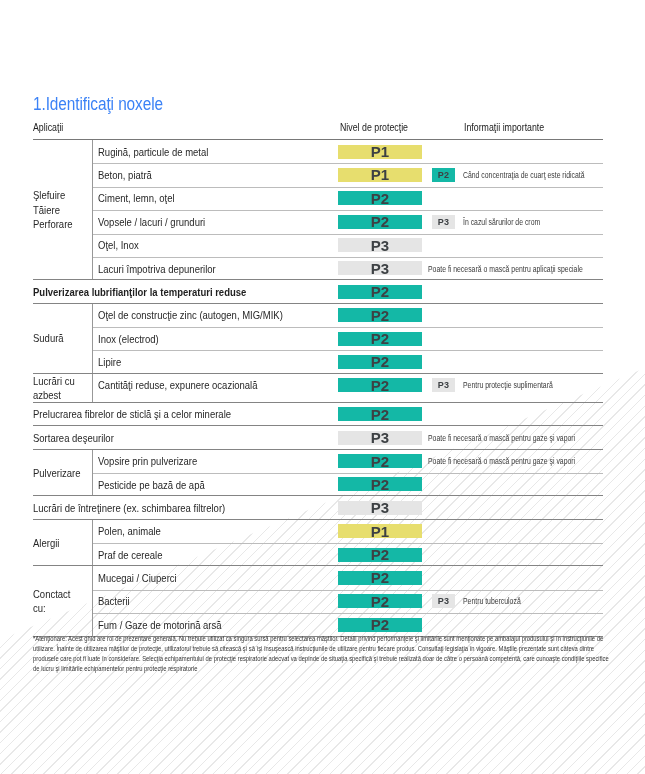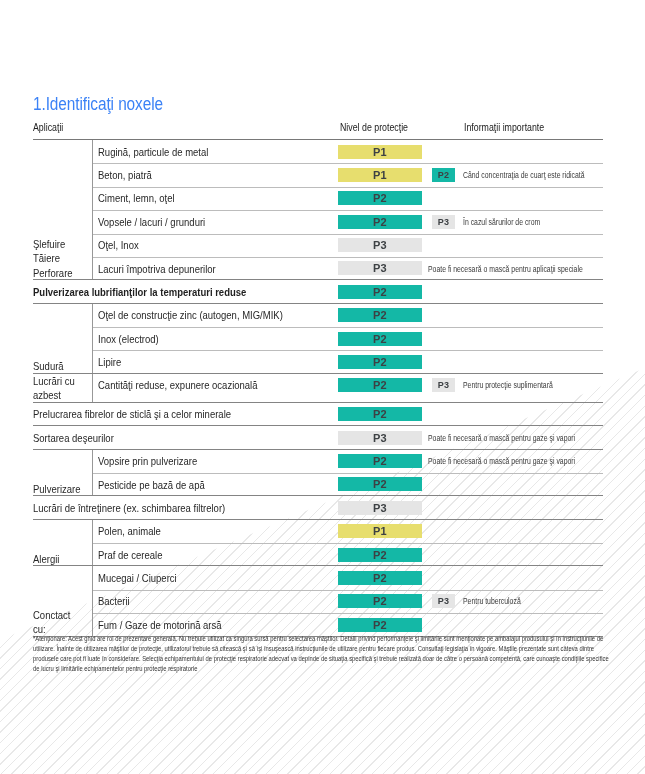--- a/index.html
+++ b/index.html
@@ -17,32 +17,32 @@
   .cond{display:inline-block;transform:scaleX(0.88);transform-origin:0 50%;white-space:nowrap;}
   .title{position:absolute;left:33px;top:94px;font-size:17.5px;color:#3b82f6;letter-spacing:-0.1px;}
   .hdr{position:absolute;top:122px;font-size:10px;color:#222;}
   .hdr-1{left:33px;} .hdr-2{left:340px;} .hdr-3{left:464px;text-decoration:underline;}
   .thead-line{position:absolute;left:33px;top:139px;width:570px;height:1px;background:#787878;}
   .table{position:absolute;left:33px;top:140px;width:570px;}
   .section{display:flex;position:relative;}
   .section::after{content:"";position:absolute;left:0;right:0;bottom:0;height:1px;background:#848484;}
   .section.grp{--bx:245px;}
   .section.full{--bx:305px;}
-  .gcell{width:59px;border-right:1px solid #989898;display:flex;align-items:flex-end;}
+  .gcell{width:59px;border-right:1px solid #989898;display:flex;align-items:center;}
   .gcell .lbl{white-space:pre-line;line-height:14.5px;}
   .rows{flex:1;}
   .row{height:23.38px;position:relative;display:flex;align-items:center;}
   .rows .row:not(:first-child)::before{content:"";position:absolute;left:0;right:0;top:0;height:1px;background:#bcbcbc;}
   .lbl{font-size:10.8px;color:#272727;}
   .row .lbl{margin-left:5px;}
   .section.full .row .lbl{margin-left:0;}
   .section.bold .row .lbl{font-weight:700;color:#1f1f1f;}
   .badge{
     position:absolute;top:4.6px;height:14px;display:flex;align-items:center;justify-content:center;
-    font-size:11px;font-weight:700;color:#3d4144;letter-spacing:0.2px;
+    font-size:15px;font-weight:700;color:#3d4144;letter-spacing:0.2px;
   }
   .badge.main{left:var(--bx);width:84px;}
   .badge.sm{left:calc(var(--bx) + 94px);width:23px;font-size:9px;}
   .p1{background:#e7de6e;}
   .p2{background:#14b8a6;}
   .p3{background:#e5e5e5;}
   .note{
     position:absolute;top:50%;left:calc(var(--bx) + 90px);
     font-size:8.6px;color:#3a3a3a;white-space:nowrap;
     transform:translateY(-50%) scaleX(0.8);transform-origin:0 50%;

